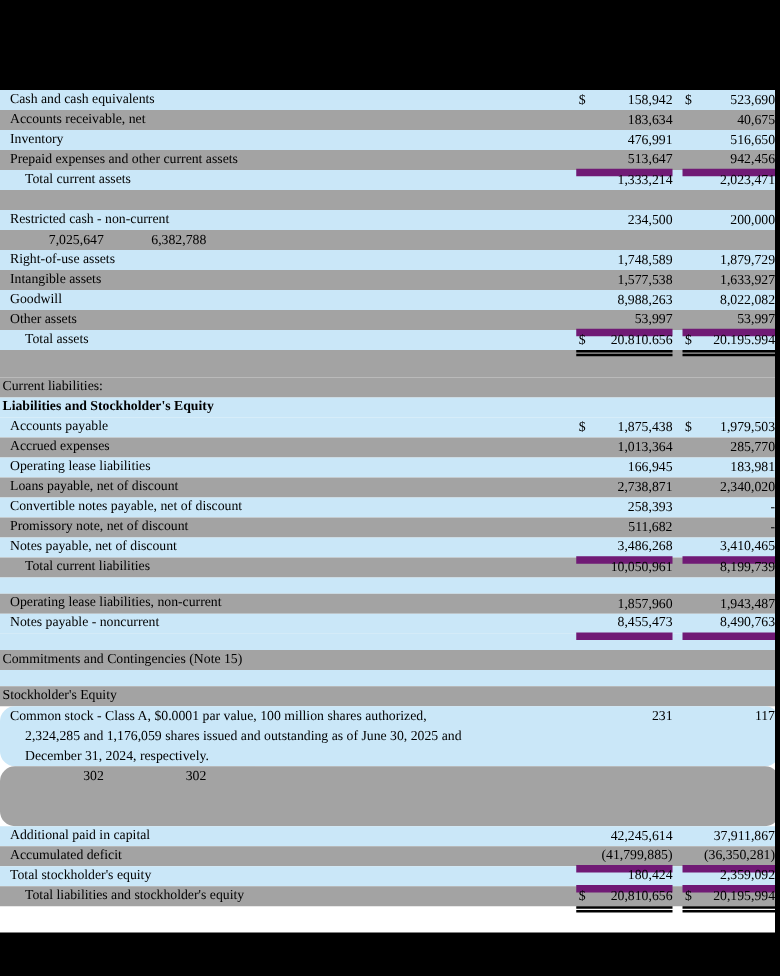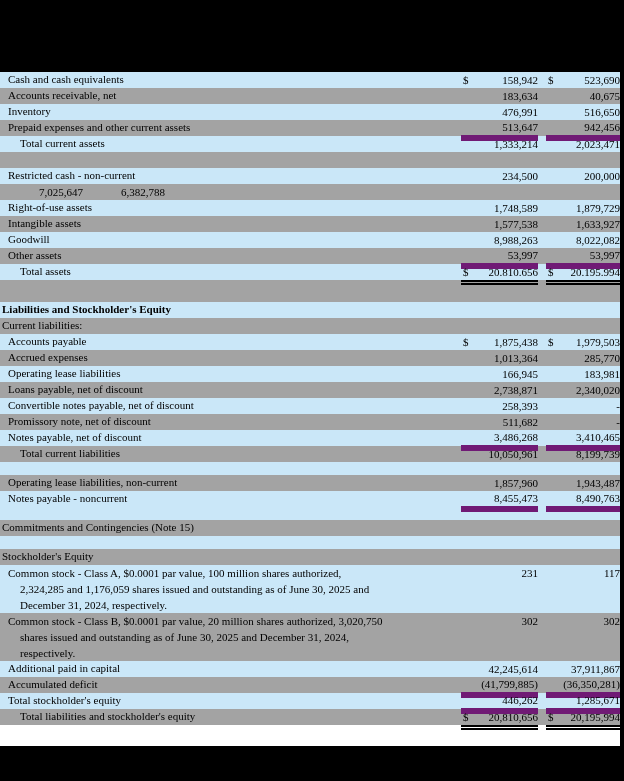--- a/index.html
+++ b/index.html
@@ -8,21 +8,21 @@
     background:#ffffff;color:#000;
     font-family:"Liberation Serif","DejaVu Serif",serif;
     font-size:11px;
   }
   .black-top{width:100%;height:72px;background:#000;}
   .black-bottom{position:absolute;left:0;bottom:0;width:100%;height:35px;background:#000;}
   .right-strip{position:absolute;top:0;right:0;width:4px;height:100%;background:#000;z-index:6;}
   .sheet{position:relative;width:100%;}
   .row{display:flex;line-height:15px;}
   .row.h-item{height:16px;}
-  .row.h-ml{height:48px;}
+  .row.h-ml{height:48px;border-radius:12px;}
   .bg-b{background:#cae7f8;}
   .bg-w{background:#a3a3a3;}
   .lbl{flex:1 1 auto;white-space:nowrap;overflow:hidden;padding-left:2px;}
   .ind-1 .lbl{padding-left:8px;}
   .ind-2 .lbl{padding-left:20px;}
   .bold{font-weight:bold;}
   .val{width:77px;flex:0 0 auto;margin-left:6px;position:relative;}
   .val.v2{margin-left:8px;margin-right:4px;width:74px;}
   .val-inner{display:flex;justify-content:flex-end;align-items:flex-end;height:16px;}
   .cur{margin-right:auto;padding-left:2px;}
@@ -196,25 +196,25 @@
         </div>
       </div>
       <div class="val v2">
         <div class="val-inner">
           <span class="cur">$</span>
           <span class="num">20.195.994</span>
         </div>
       </div>
     </div>
     <div class="row bg-w" style="height: 22px;"></div>
+    <div class="row bg-w h-item ind-0">
+      <div class="lbl">Current liabilities:</div>
+    </div>
     <div class="row bg-b h-item ind-0">
       <div class="lbl bold">Liabilities and Stockholder's Equity</div>
-    </div>
-    <div class="row bg-w h-item ind-0">
-      <div class="lbl">Current liabilities:</div>
     </div>
     <div class="row bg-b h-item ind-1">
       <div class="lbl">Accounts payable</div>
       <div class="val v1">
         <div class="val-inner">
           <span class="cur">$</span>
           <span class="num">1,875,438</span>
         </div>
       </div>
       <div class="val v2">
@@ -361,25 +361,20 @@
           <span class="num">231</span>
         </div>
       </div>
       <div class="val v2">
         <div class="val-inner">
           <span class="num">117</span>
         </div>
       </div>
     </div>
     <div class="row bg-w h-ml">
-      <div class="ml-lbl">
-        <span class="ml-line first">Common stock - Class B, $0.0001 par value, 20 million shares authorized, 3,020,750</span>
-        <span class="ml-line">shares issued and outstanding as of June 30, 2025 and December 31, 2024,</span>
-        <span class="ml-line">respectively.</span>
-      </div>
       <div class="val v1">
         <div class="val-inner">
           <span class="num">302</span>
         </div>
       </div>
       <div class="val v2">
         <div class="val-inner">
           <span class="num">302</span>
         </div>
       </div>
@@ -407,26 +402,26 @@
       <div class="val v2">
         <div class="val-inner">
           <span class="num">(36,350,281)</span>
         </div>
       </div>
     </div>
     <div class="row bg-b rule-under h-item ind-1">
       <div class="lbl">Total stockholder's equity</div>
       <div class="val v1">
         <div class="val-inner">
-          <span class="num">446,262</span>
-        </div>
-      </div>
-      <div class="val v2">
-        <div class="val-inner">
-          <span class="num">1,285,671</span>
+          <span class="num">180,424</span>
+        </div>
+      </div>
+      <div class="val v2">
+        <div class="val-inner">
+          <span class="num">2,359,092</span>
         </div>
       </div>
     </div>
     <div class="row bg-w rule-double h-item ind-2">
       <div class="lbl">Total liabilities and stockholder's equity</div>
       <div class="val v1">
         <div class="val-inner">
           <span class="cur">$</span>
           <span class="num">20,810,656</span>
         </div>

